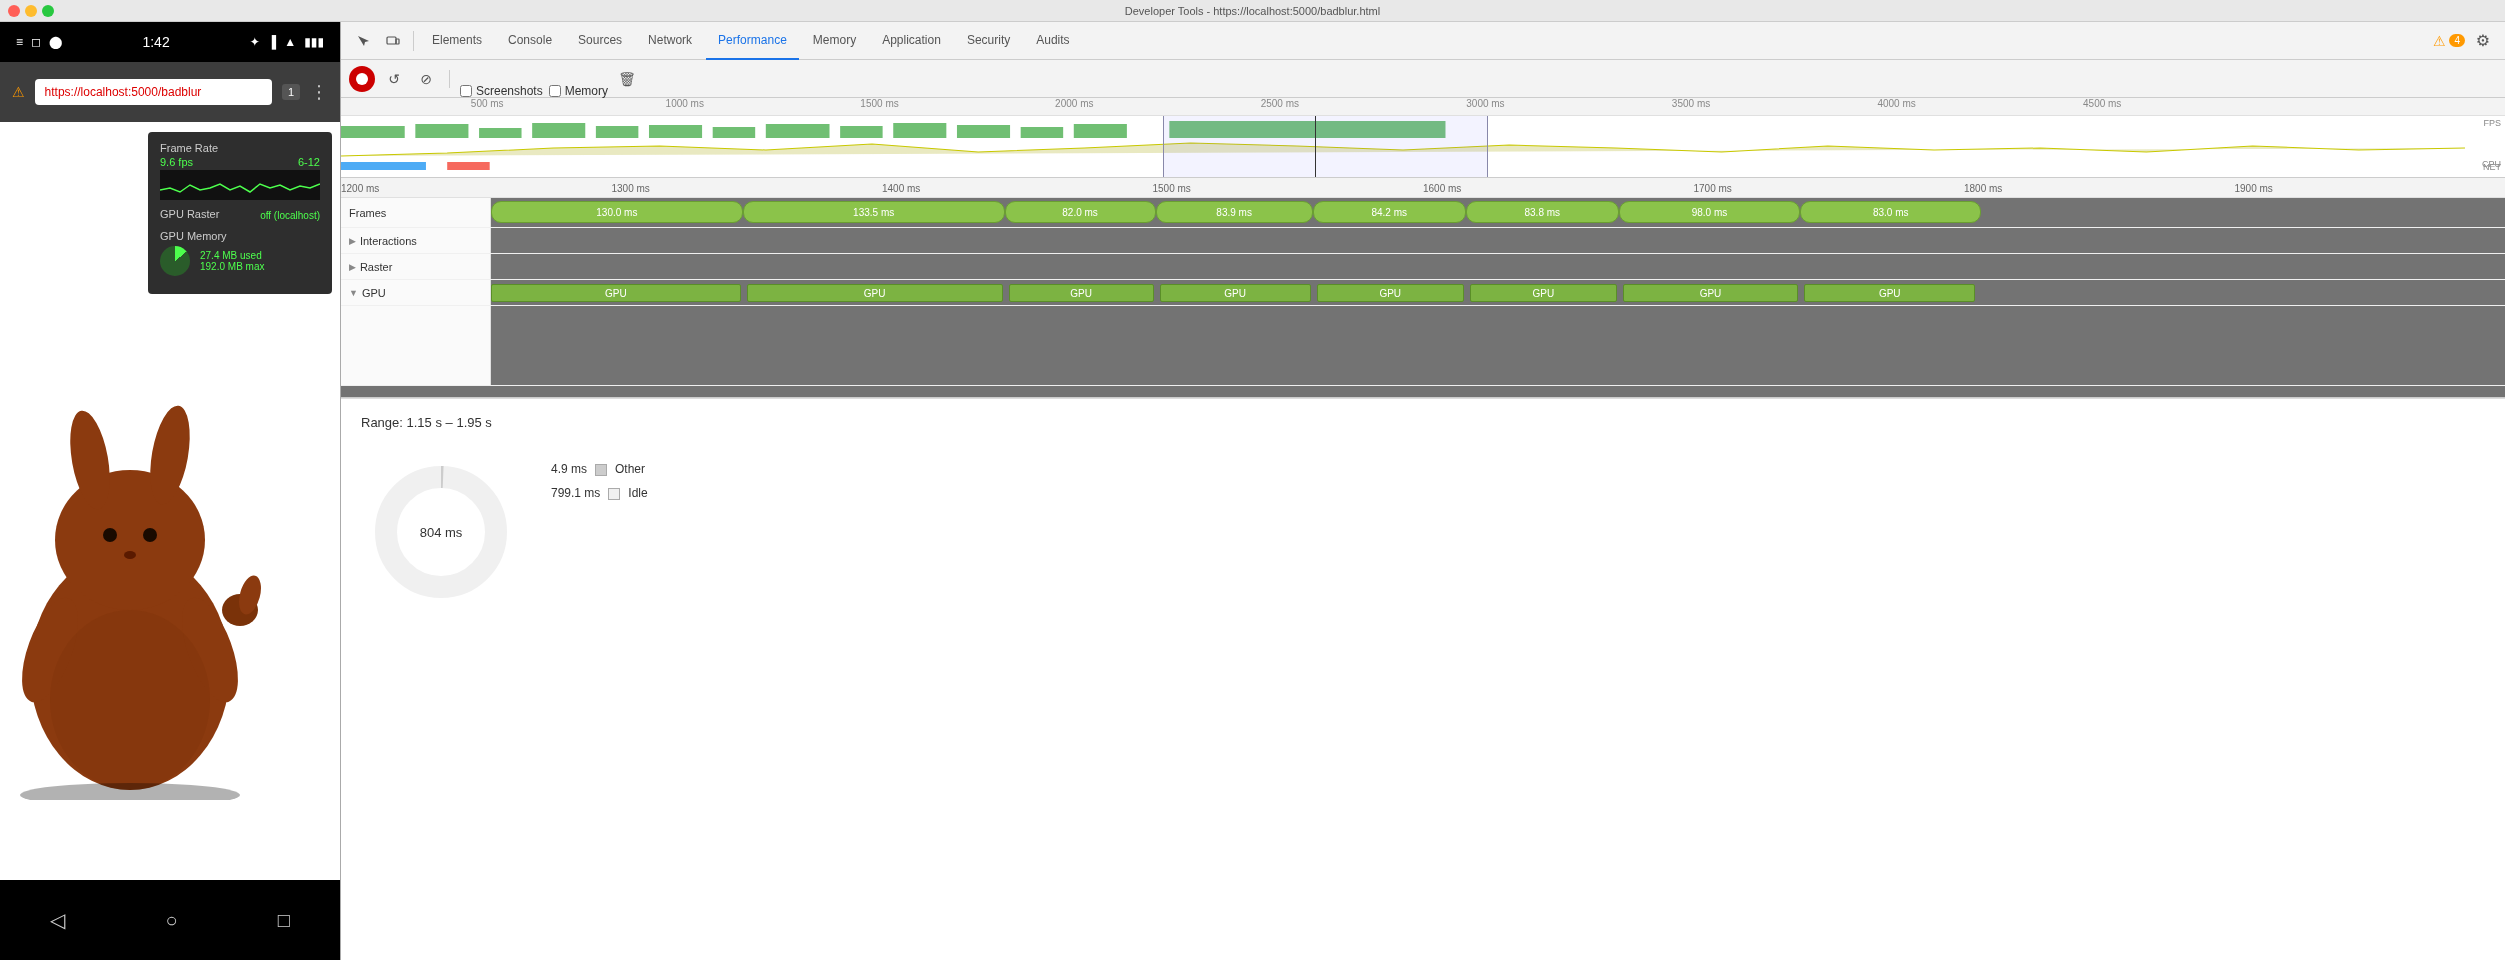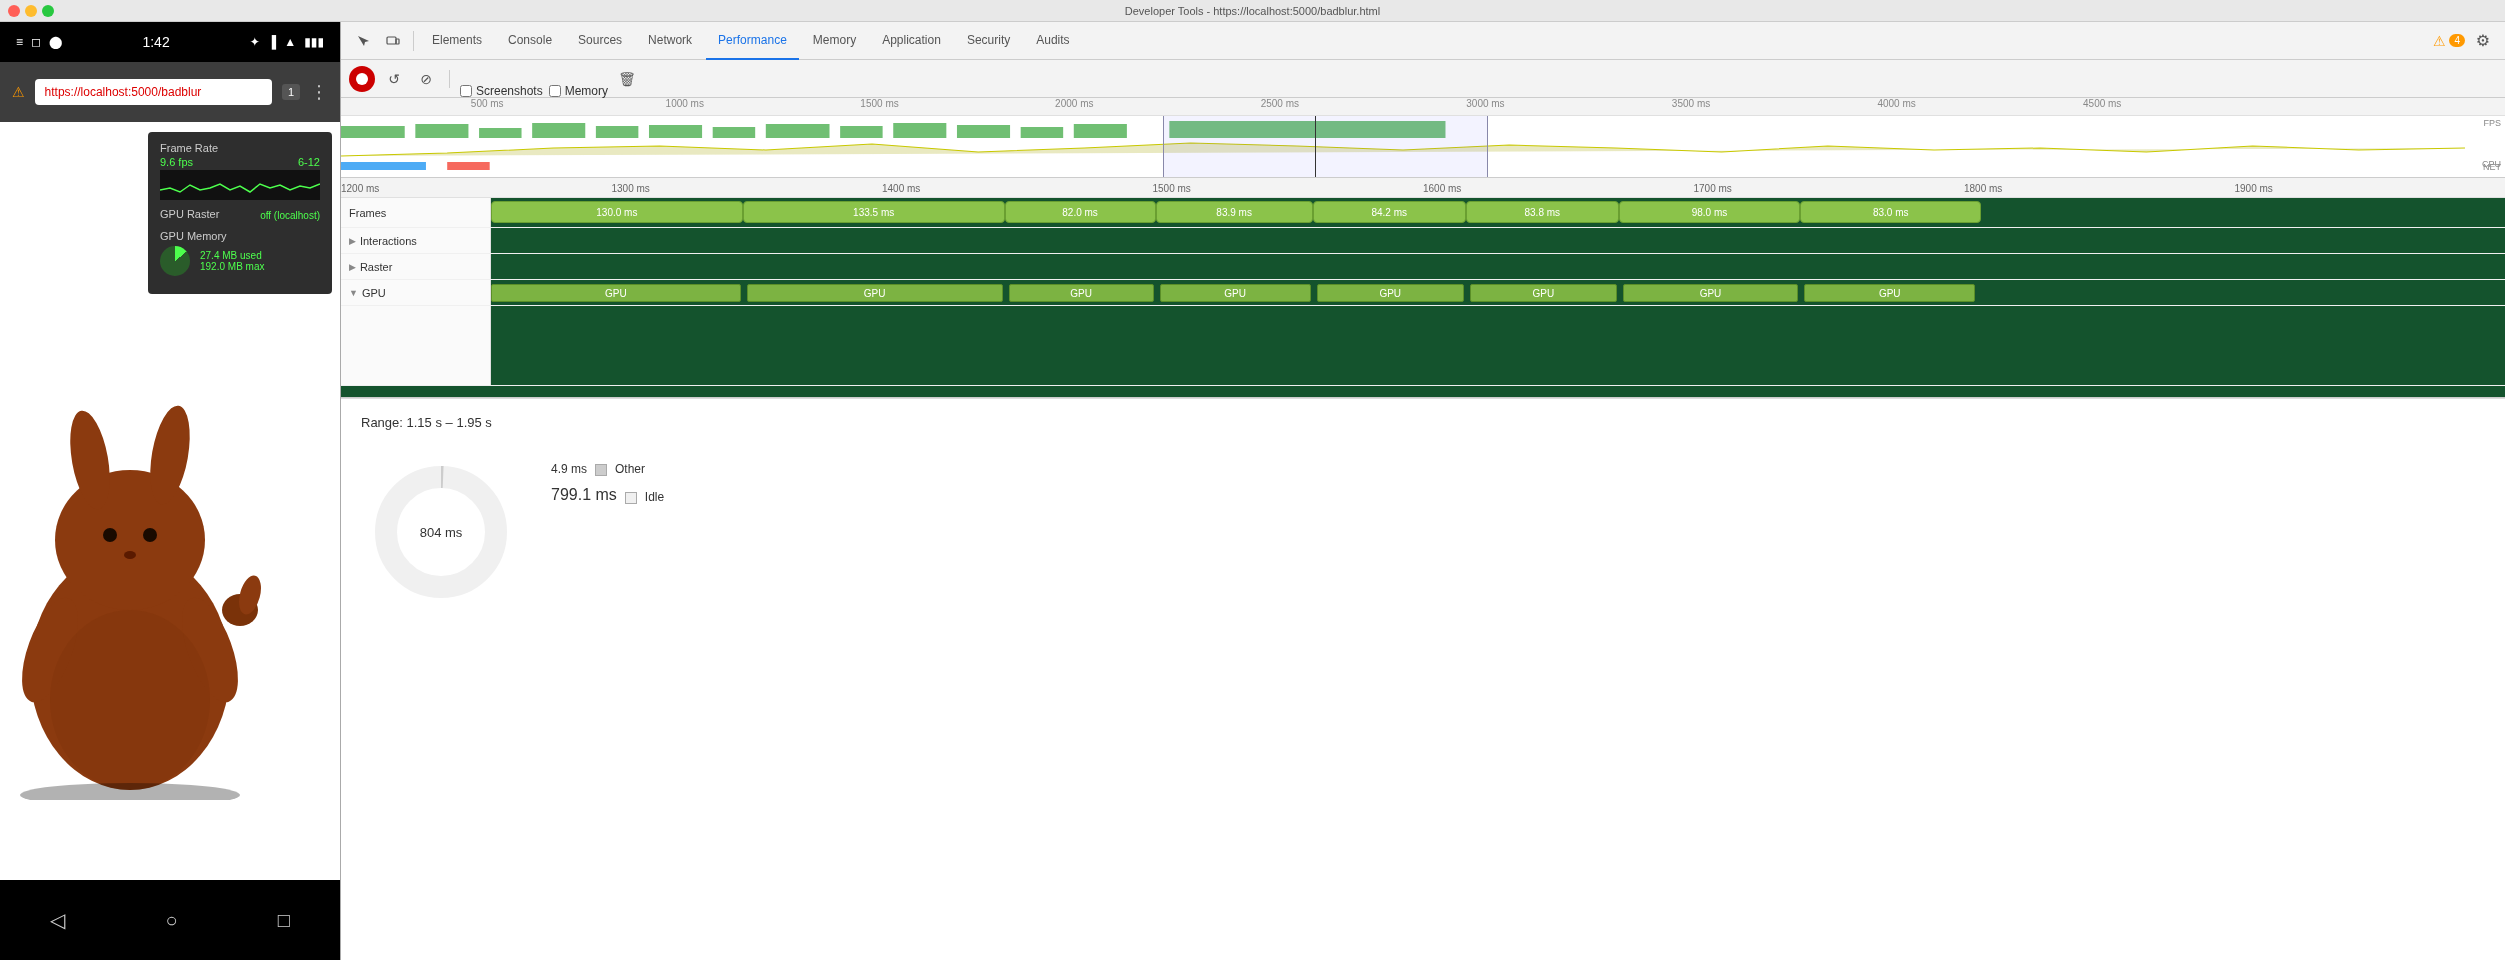--- a/index.html
+++ b/index.html
@@ -338,21 +338,21 @@
       pointer-events: none;
     }
 
     
     .detail-timeline {
       height: 220px;
       border-bottom: 1px solid #ccc;
       flex-shrink: 0;
       overflow: hidden;
       position: relative;
-      background: #14532d;
+      background: #737373;
     }
     .detail-ruler {
       height: 20px;
       background: #f3f3f3;
       border-bottom: 1px solid #e0e0e0;
       display: flex;
       align-items: flex-end;
       font-size: 10px;
       color: #666;
       position: relative;
@@ -395,21 +395,21 @@
       height: 100%;
       overflow: hidden;
     }
     .frames-row { height: 30px; }
     .frame-block {
       position: absolute;
       top: 3px;
       height: 22px;
       background: #8bc34a;
       border: 1px solid #6a9f31;
-      border-radius: 4px;
+      border-radius: 10px;
       display: flex;
       align-items: center;
       justify-content: center;
       font-size: 10px;
       color: #fff;
       overflow: hidden;
       white-space: nowrap;
     }
     .gpu-block {
       position: absolute;
@@ -842,21 +842,21 @@
               </div>
             </div>
 
             <div class="summary-legend">
               <div class="legend-item">
                 <span style="font-size:12px;color:#333;">4.9 ms</span>
                 <div class="legend-swatch" style="background:#ccc;"></div>
                 <span>Other</span>
               </div>
               <div class="legend-item">
-                <span style="font-size:16px;color:#333;">799.1 ms</span>
+                <span style="font-size:12px;color:#333;">799.1 ms</span>
                 <div class="legend-swatch" style="background:#f0f0f0;"></div>
                 <span>Idle</span>
               </div>
             </div>
           </div>
         </div>
       </div>
     </div>
   </div>
 </div>

